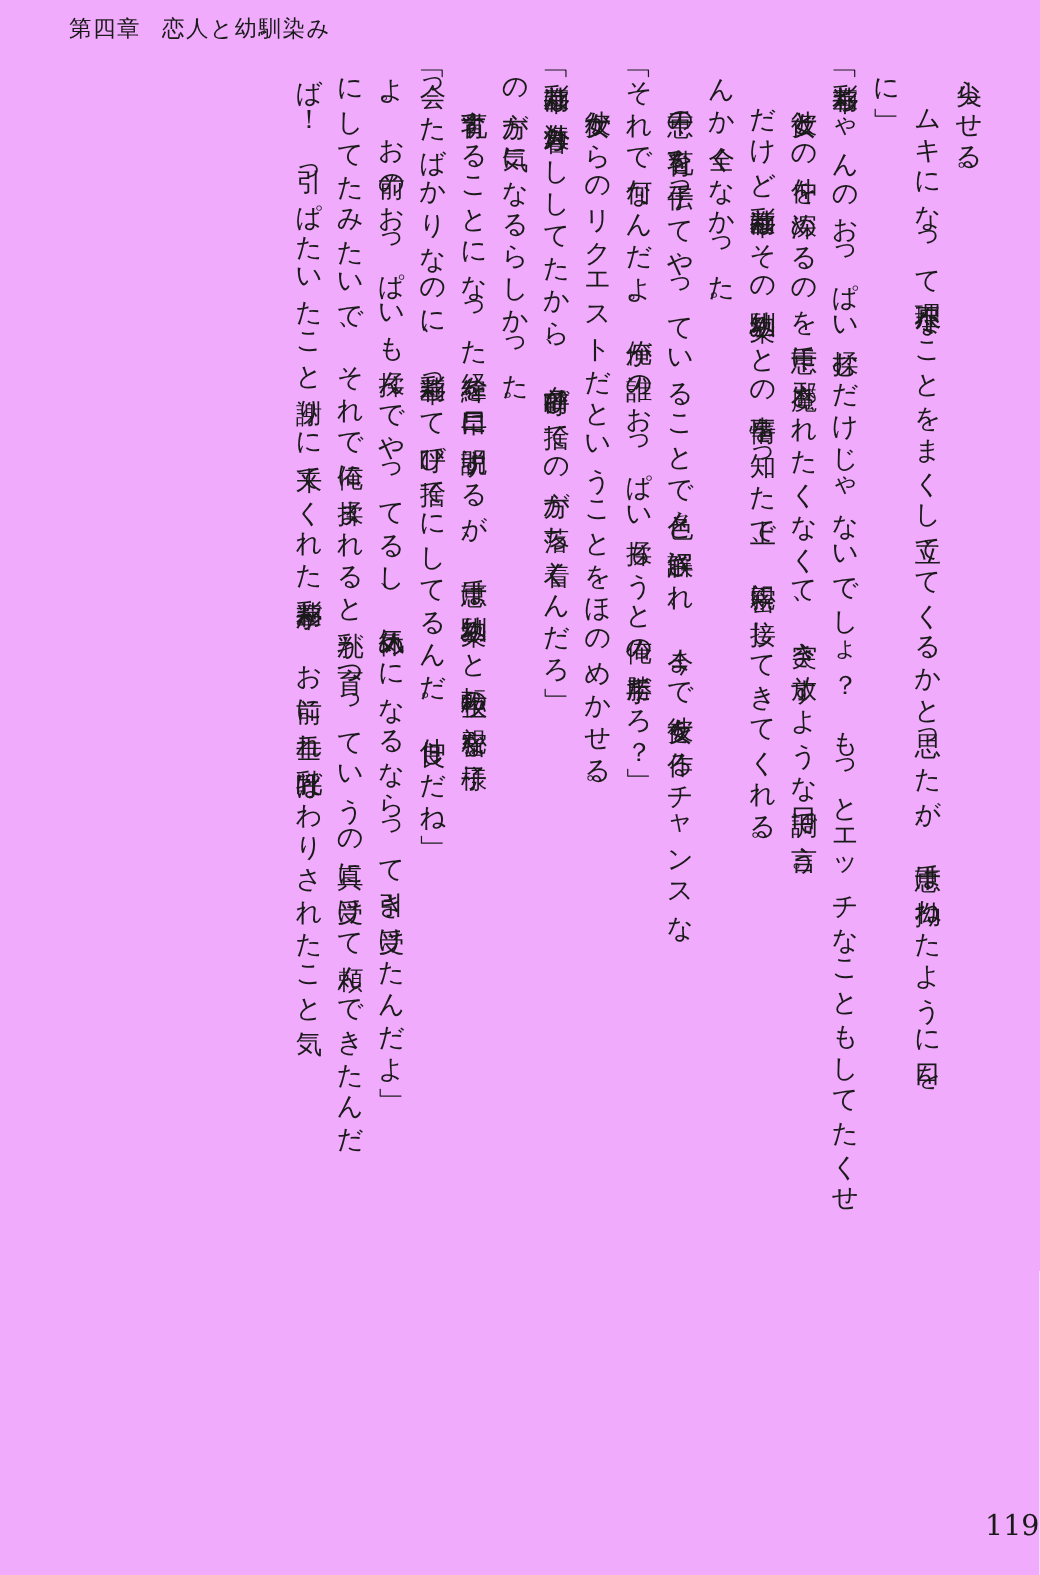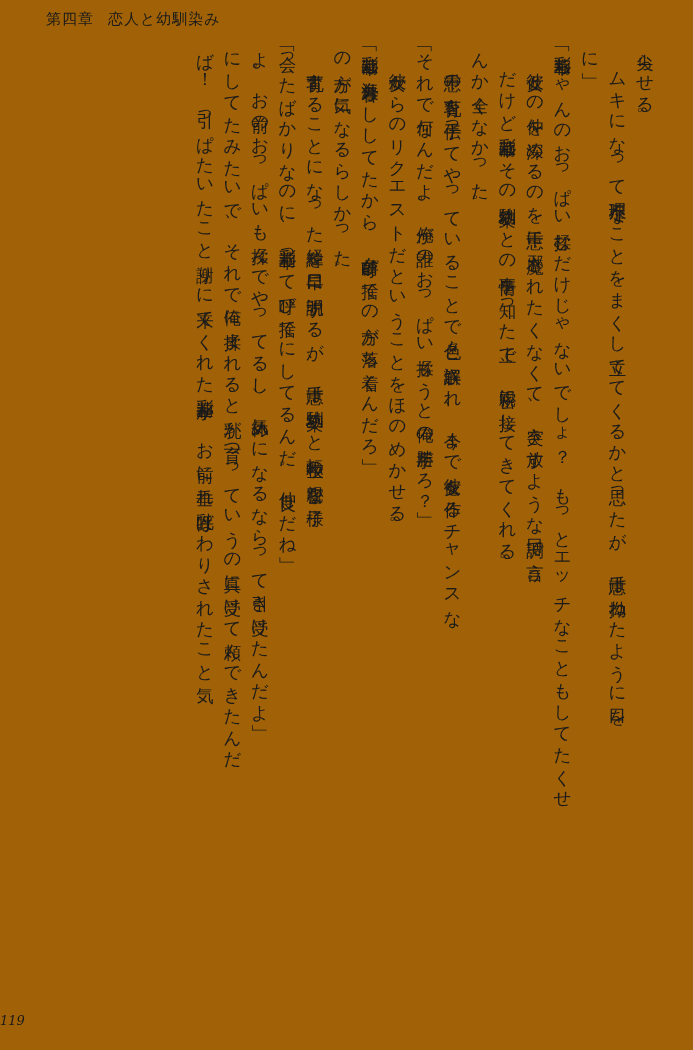--- a/index.html
+++ b/index.html
@@ -4,21 +4,21 @@
 <style>
   html, body {
     margin: 0;
     padding: 0;
     background: #ffffff;
   }
   .page {
     position: relative;
     width: 693px;
     height: 1050px;
-    background: #a16207;
+    background: #f0abfc;
     overflow: hidden;
     font-family: "DejaVu Serif", "Liberation Serif", serif;
     color: #1a1a1a;
   }
 
   
   .header {
     position: absolute;
     top: 10px;
     left: 46px;
@@ -53,25 +53,24 @@
     white-space: pre-wrap;
     word-break: break-all;
     color: #1a1a1a;
   }
 
   .page-number {
     position: absolute;
     bottom: 22px;
     left: 0;
     width: 693px;
-    text-align: left;
-    font-size: 13px;
+    text-align: right;
+    font-size: 19px;
     font-family: "DejaVu Serif", "Liberation Serif", serif;
     color: #1a1a1a;
-    font-style: italic;
   }
   .page-foot-mark {
     position: absolute;
     bottom: 8px;
     left: 0;
     width: 693px;
     text-align: center;
     font-size: 9px;
     color: #555;
   }

